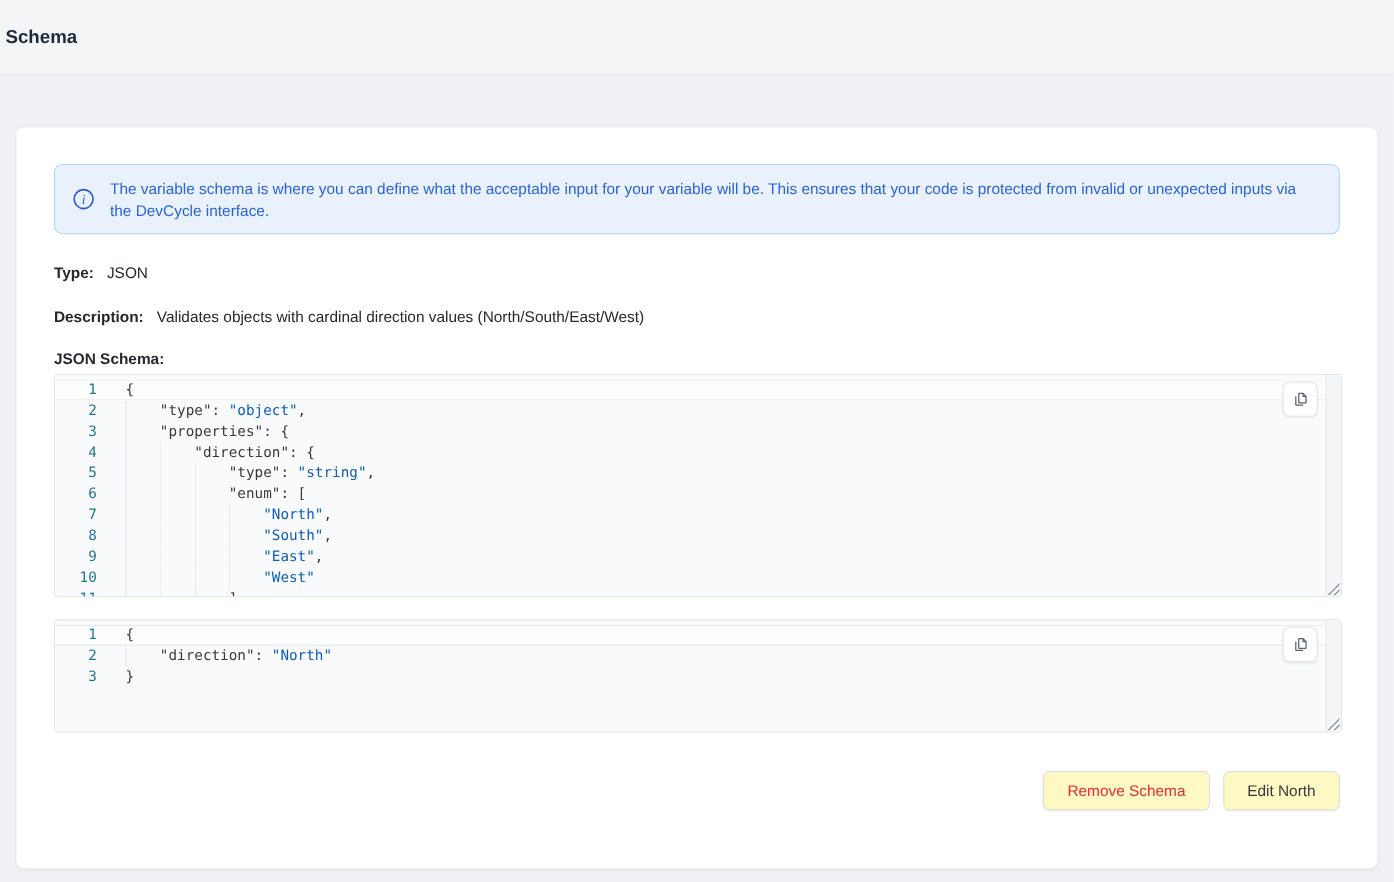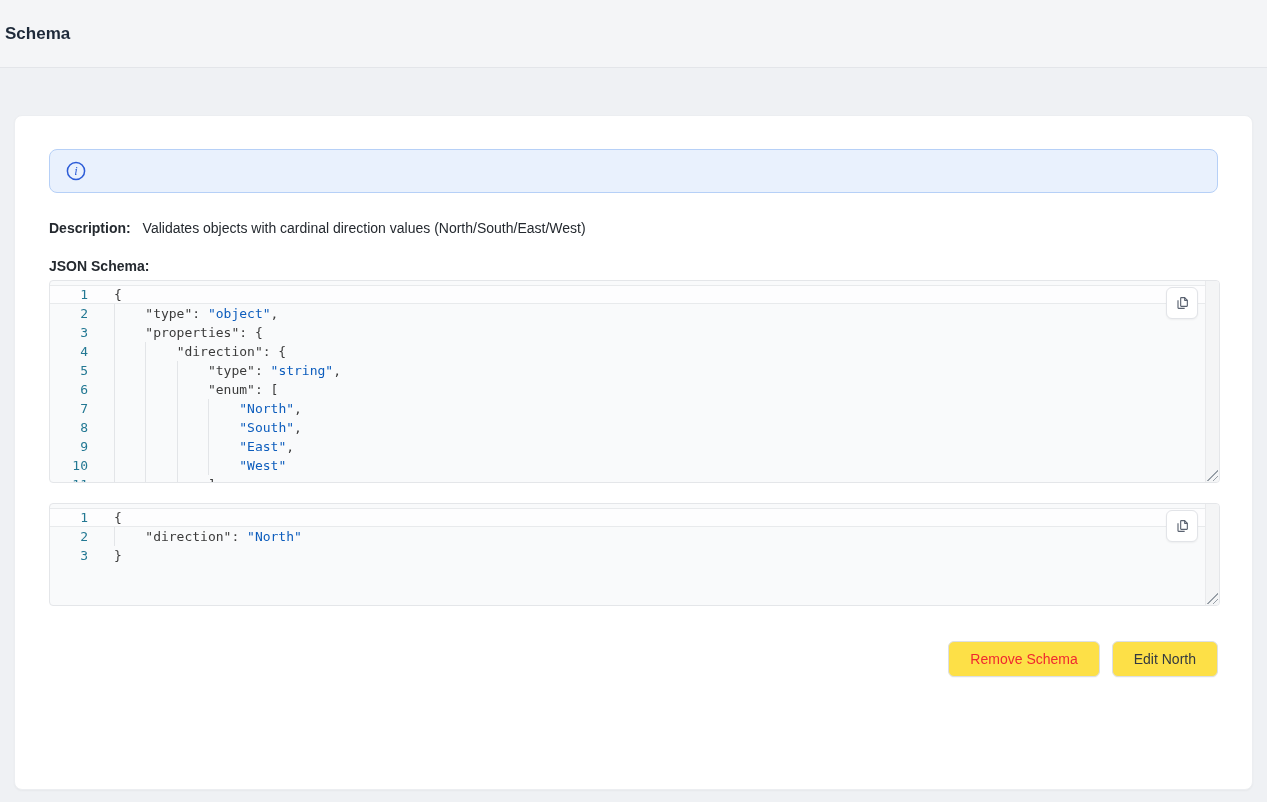--- a/index.html
+++ b/index.html
@@ -52,21 +52,21 @@
     display:flex; align-items:center; justify-content:center; cursor:pointer;
     box-shadow:0 1px 2px rgba(0,0,0,.05); }
   .scroll-track { position:absolute; top:0; right:0; bottom:0; width:14px;
     background:#f4f5f6; border-left:1px solid #e9eaec; }
   .resize-grip { position:absolute; right:1px; bottom:1px; width:12px; height:12px;
     background:repeating-linear-gradient(-45deg, transparent 0 3px, #98a0a8 3px 4px);
     clip-path:polygon(100% 0, 100% 100%, 0 100%); cursor:nwse-resize; }
 
   
   .btn-row { display:flex; justify-content:flex-end; gap:12px; margin-top:35px; }
-  .btn { height:36px; padding:0 21px; background:#fde047; border:1px solid #dcdfe4;
+  .btn { height:36px; padding:0 21px; background:#fef9c3; border:1px solid #dcdfe4;
     border-radius:6px; font-family:"Liberation Sans", sans-serif; font-size:14px;
     font-weight:400; cursor:pointer; box-shadow:0 1px 1px rgba(0,0,0,.03); }
   .btn-danger { color:#f0282f; }
   .btn-default { color:#333941; }
 </style>
 </head>
 <body>
 
 <div class="page-header">
   <div class="page-title">Schema</div>
@@ -74,22 +74,27 @@
 
 <div class="card">
 
   <div class="alert">
     <span class="alert-icon">
       <svg width="20" height="20" viewBox="0 0 20 20">
         <circle cx="10" cy="10" r="8.6" fill="none" stroke="#2b5bd7" stroke-width="1.5"></circle>
         <text x="10" y="14.4" text-anchor="middle" font-size="12.5" font-style="italic" font-family="Liberation Serif, serif" fill="#2b5bd7">i</text>
       </svg>
     </span>
+    <span class="alert-text">The variable schema is where you can define what the acceptable input for your variable will be. This ensures that your code is protected from invalid or unexpected inputs via the DevCycle interface.</span>
   </div>
 
+  <div class="field-row">
+    <span class="field-label">Type:</span>
+    <span class="field-value">JSON</span>
+  </div>
 
   <div class="field-row">
     <span class="field-label">Description:</span>
     <span class="field-value">Validates objects with cardinal direction values (North/South/East/West)</span>
   </div>
 
   <div class="editor-label">JSON Schema:</div>
 
   <div class="editor tall">
     <div class="editor-lines">

